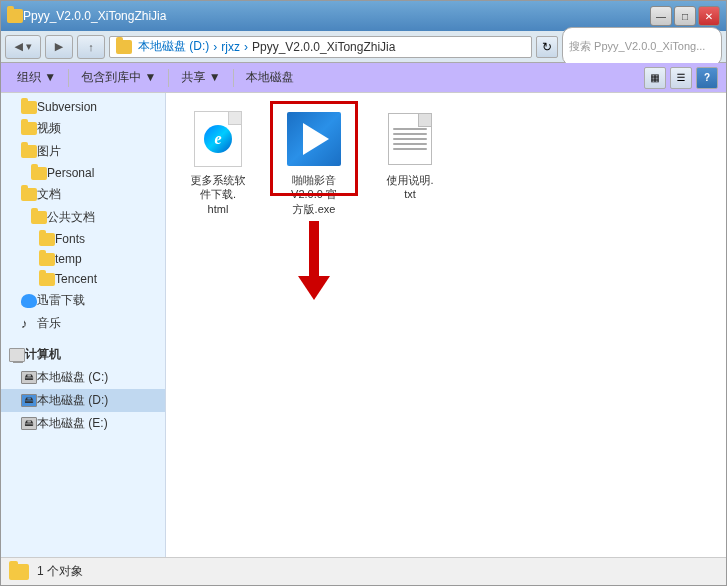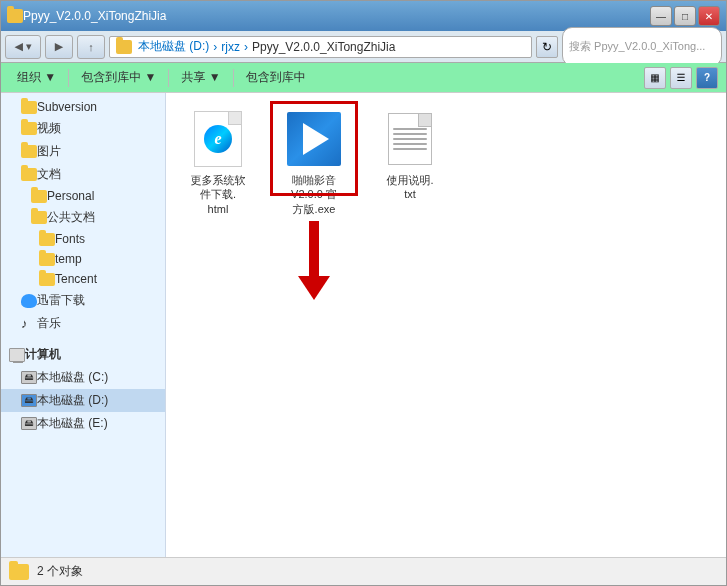--- a/index.html
+++ b/index.html
@@ -153,21 +153,21 @@
       border-radius: 10px;
       display: flex;
       align-items: center;
       padding: 0 6px;
       color: #999;
       font-size: 11px;
       overflow: hidden;
     }
     
     .toolbar {
-      background: #86efac;
+      background: #c4b5fd;
       height: 30px;
       display: flex;
       align-items: center;
       padding: 0 8px;
       border-bottom: 1px solid #ccc;
       flex-shrink: 0;
       gap: 0;
     }
     .toolbar-btn {
       height: 24px;
@@ -536,21 +536,21 @@
     <div class="toolbar-separator"></div>
     <button class="toolbar-btn">
       <span>包含到库中 ▼</span>
     </button>
     <div class="toolbar-separator"></div>
     <button class="toolbar-btn">
       <span>共享 ▼</span>
     </button>
     <div class="toolbar-separator"></div>
     <button class="toolbar-btn">
-      <span>包含到库中</span>
+      <span>本地磁盘</span>
     </button>
     <div class="toolbar-right">
       <div class="view-btn">▦</div>
       <div class="view-btn">☰</div>
       <div class="view-btn" style="background:linear-gradient(to bottom,#5090d0,#3070b0);color:white;font-weight:bold;">?</div>
     </div>
   </div>
 
   <div class="main-area">
 
@@ -560,27 +560,27 @@
         <span>Subversion</span>
       </div>
       <div class="sidebar-item indent1">
         <div class="folder-ico"></div>
         <span>视频</span>
       </div>
       <div class="sidebar-item indent1">
         <div class="folder-ico"></div>
         <span>图片</span>
       </div>
+      <div class="sidebar-item indent2">
+        <div class="folder-ico"></div>
+        <span>Personal</span>
+      </div>
       <div class="sidebar-item indent1">
         <div class="folder-ico"></div>
         <span>文档</span>
-      </div>
-      <div class="sidebar-item indent2">
-        <div class="folder-ico"></div>
-        <span>Personal</span>
       </div>
       <div class="sidebar-item indent2">
         <div class="folder-ico"></div>
         <span>公共文档</span>
       </div>
       <div class="sidebar-item" style="padding-left:38px;">
         <div class="folder-ico"></div>
         <span>Fonts</span>
       </div>
       <div class="sidebar-item" style="padding-left:38px;">
@@ -662,16 +662,16 @@
           <div class="file-label">使用说明.<br>txt</div>
         </div>
 
       </div>
     </div>
   </div>
 
   <div class="status-bar">
     <div class="status-bar-left">
       <div class="status-folder-icon"></div>
-      <span>2 个对象</span>
+      <span>1 个对象</span>
     </div>
   </div>
 </div>
 
 </body></html>

